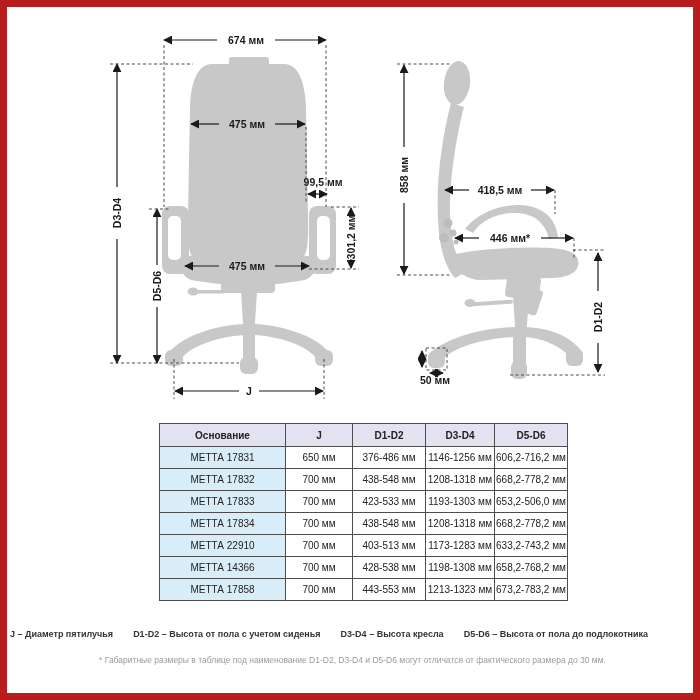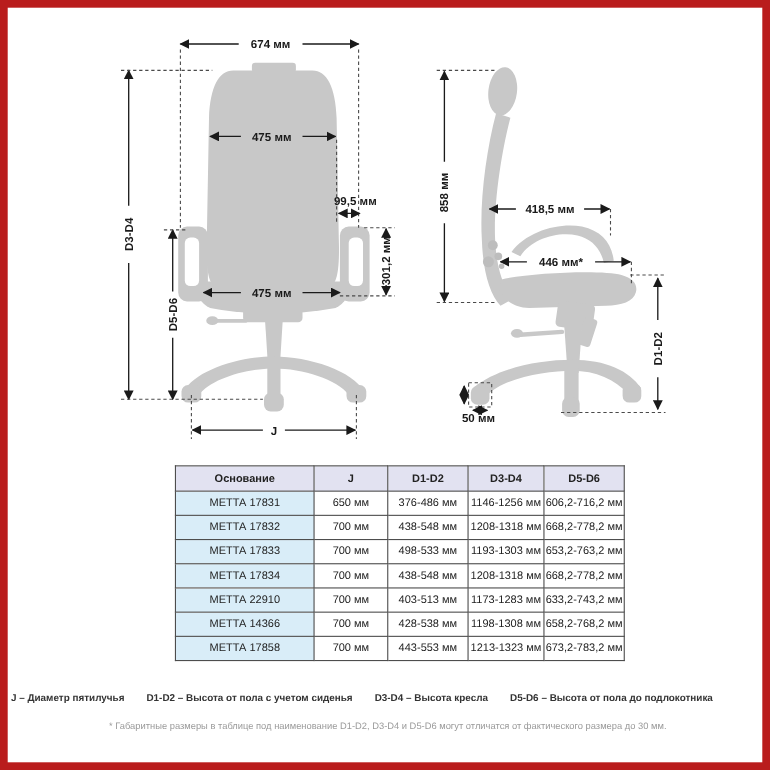--- a/index.html
+++ b/index.html
@@ -190,23 +190,23 @@
       <tr>
         <td class="name">МЕТТА 17832</td>
         <td>700 мм</td>
         <td>438-548 мм</td>
         <td>1208-1318 мм</td>
         <td>668,2-778,2 мм</td>
       </tr>
       <tr>
         <td class="name">МЕТТА 17833</td>
         <td>700 мм</td>
-        <td>498-533 мм</td>
+        <td>423-533 мм</td>
         <td>1193-1303 мм</td>
-        <td>653,2-763,2 мм</td>
+        <td>653,2-506,0 мм</td>
       </tr>
       <tr>
         <td class="name">МЕТТА 17834</td>
         <td>700 мм</td>
         <td>438-548 мм</td>
         <td>1208-1318 мм</td>
         <td>668,2-778,2 мм</td>
       </tr>
       <tr>
         <td class="name">МЕТТА 22910</td>

